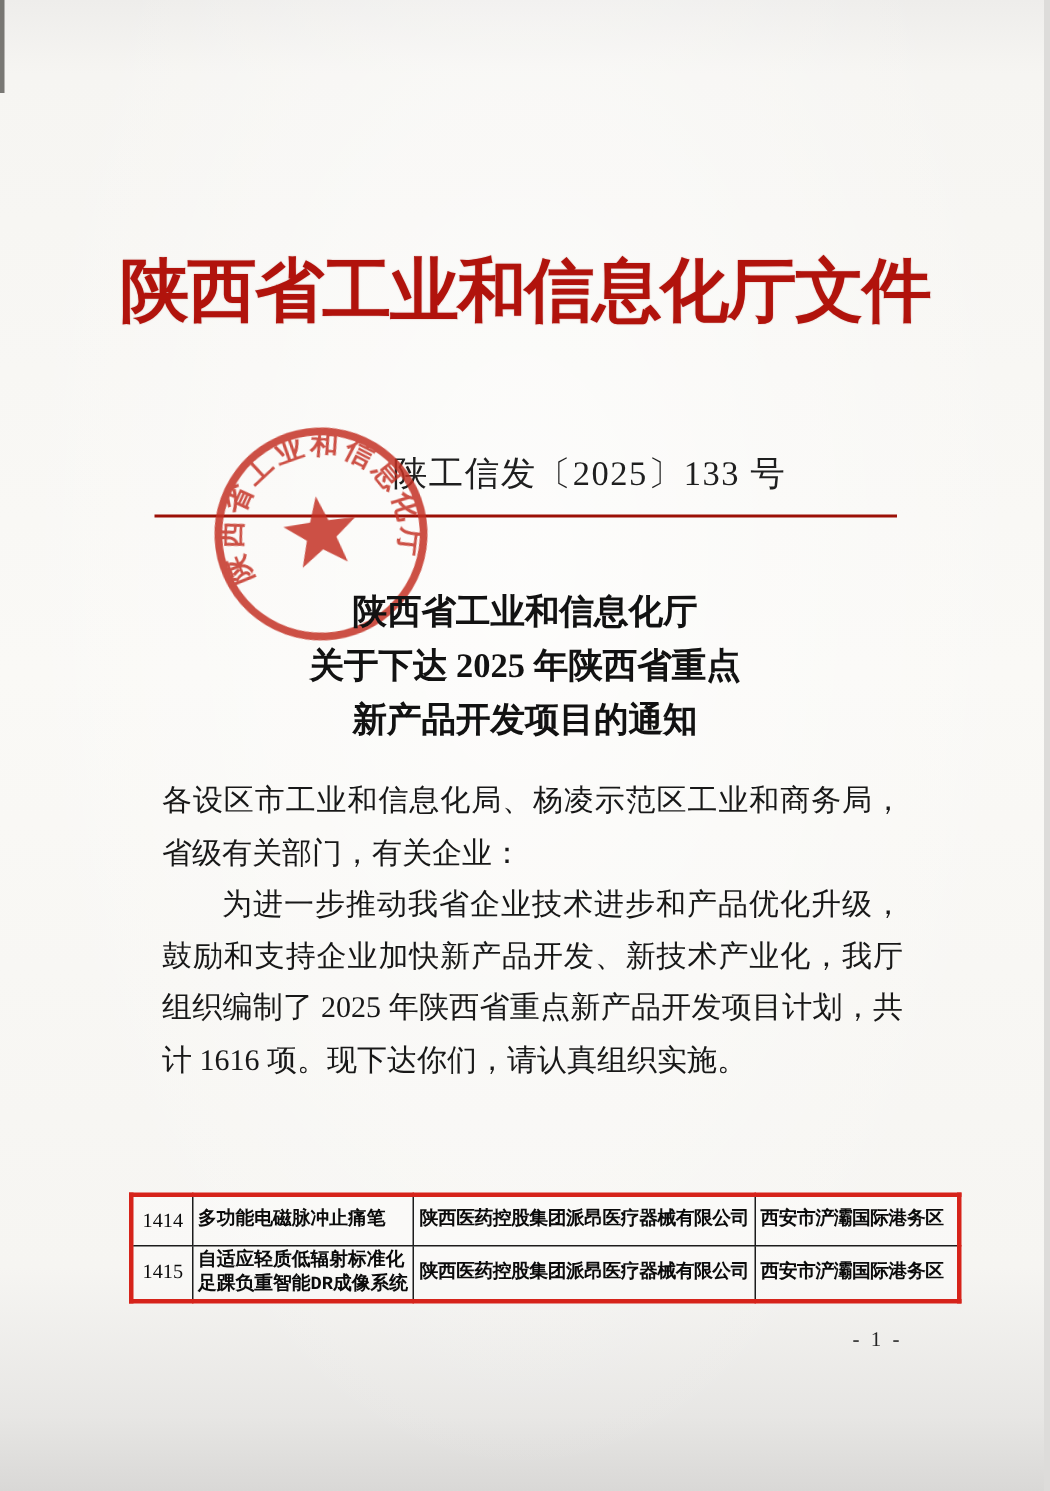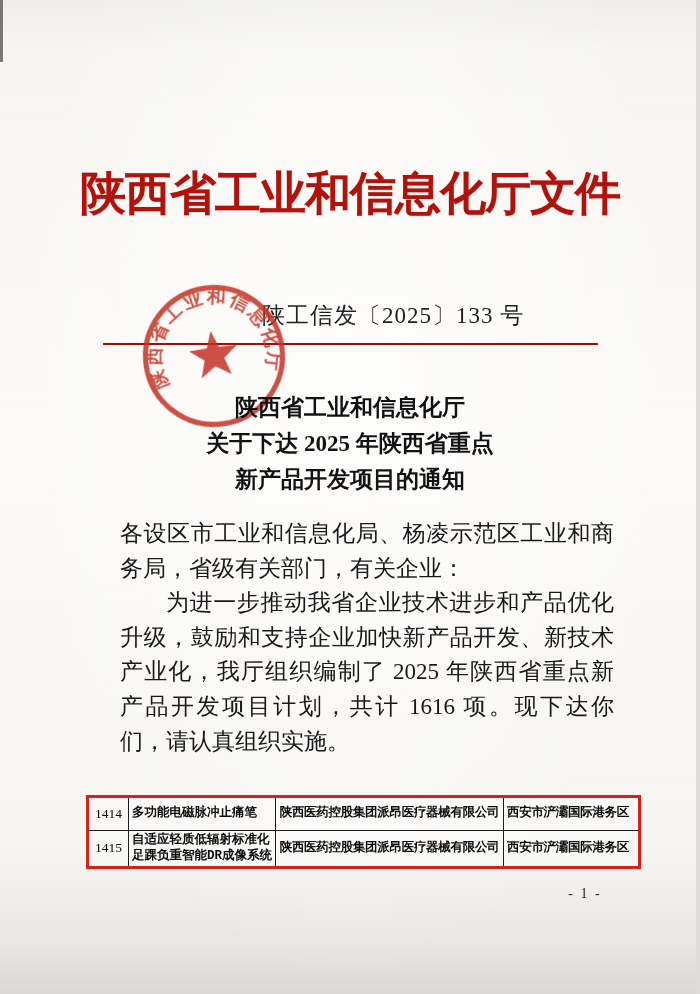--- a/index.html
+++ b/index.html
@@ -40,22 +40,22 @@
   .seal{
     position:absolute;left:139px;top:281px;width:150px;height:150px;
     opacity:.84;filter:blur(.45px);transform:rotate(-8deg);
   }
   .ntitle{
     position:absolute;left:0;top:390px;width:700px;
     text-align:center;font-weight:bold;font-size:23px;line-height:36px;
     color:#121212;
   }
   .bodytext{
-    position:absolute;left:120px;top:517px;width:494px;
-    font-size:23px;line-height:34.6px;color:#181818;
+    position:absolute;left:108px;top:517px;width:494px;
+    font-size:20px;line-height:34.6px;color:#181818;
     text-align:justify;text-justify:inter-ideograph;
   }
   .bodytext p{margin:0;padding:0;}
   .bodytext p.indent{text-indent:2em;}
   table.plist{
     position:absolute;left:86px;top:795px;width:552px;
     border-collapse:collapse;table-layout:fixed;
     border:3px solid #d6231a;
     font-family:"Liberation Sans","DejaVu Sans",sans-serif;
     background:rgba(255,255,255,.35);

